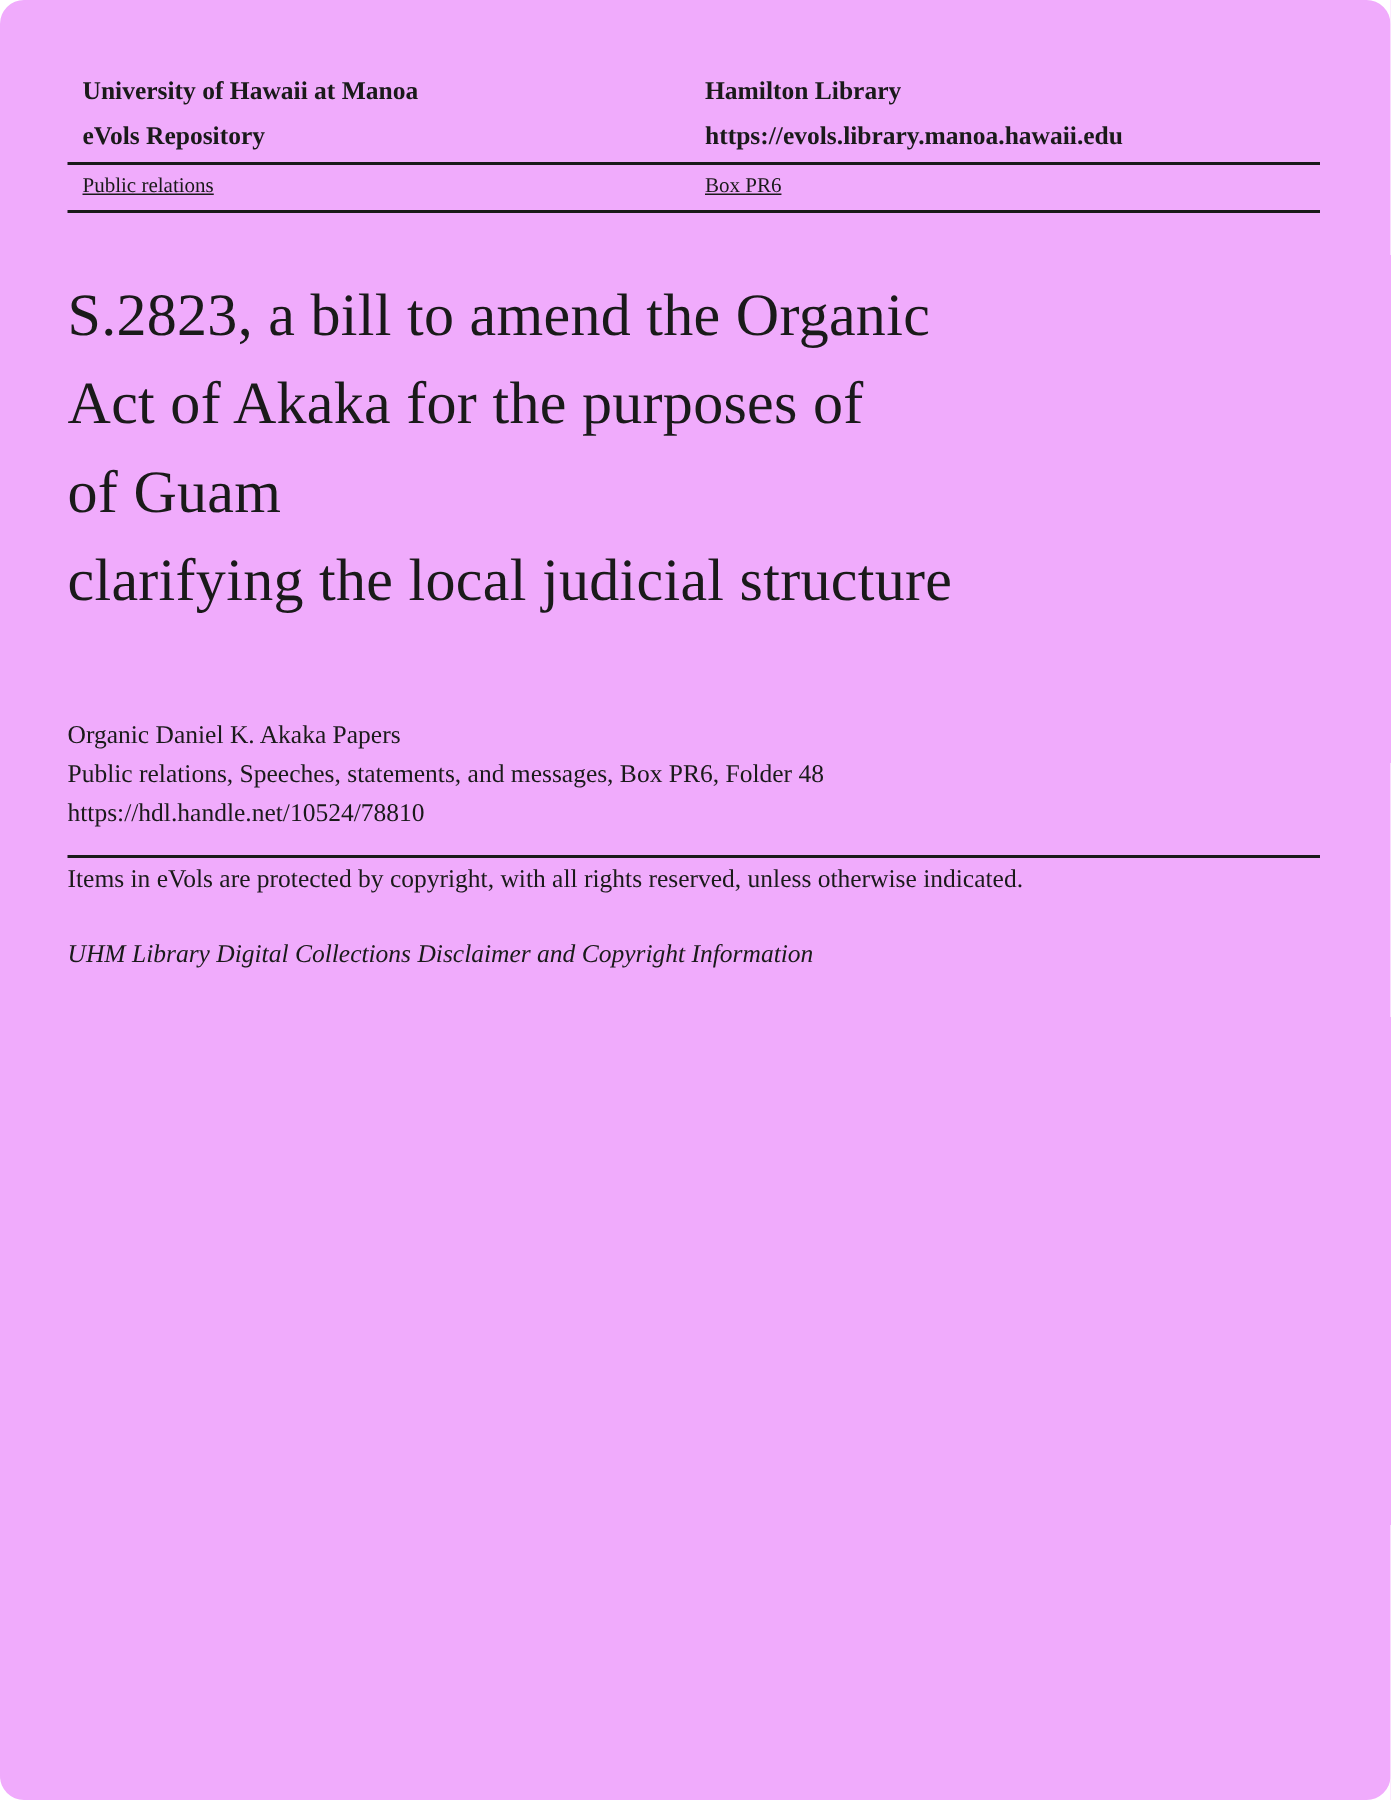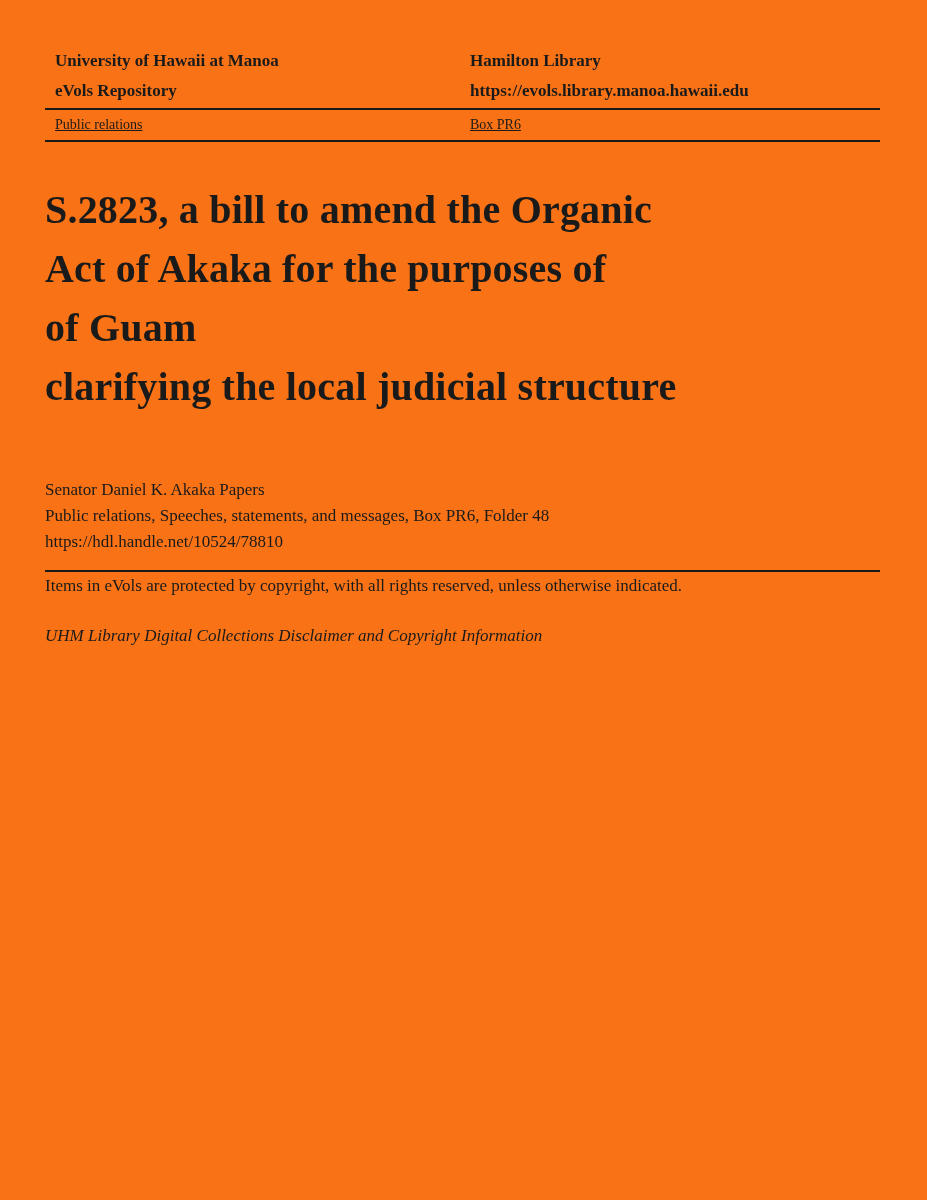--- a/index.html
+++ b/index.html
@@ -8,22 +8,23 @@
     width: 927px;
     height: 1200px;
     font-family: "Liberation Serif", "DejaVu Serif", serif;
     color: #1a1a1a;
     position: relative;
     overflow: hidden;
   }
   .page {
     width: 927px;
     height: 1200px;
-    background: #f97316;
+    background: #f0abfc;
     padding-top: 46px;
+    border-radius: 16px;
   }
   .content {
     margin-left: 45px;
     width: 835px;
   }
   
   .header-grid {
     display: grid;
     grid-template-columns: 415px 1fr;
     padding-left: 10px;
@@ -48,21 +49,21 @@
   }
   .sub-grid .cell {
     font-size: 14px;
     line-height: 30px;
     white-space: nowrap;
   }
   
   .doc-title {
     margin-top: 38px;
     font-size: 40px;
-    font-weight: bold;
+    font-weight: normal;
     line-height: 59px;
     letter-spacing: 0.2px;
   }
   
   .meta {
     margin-top: 61px;
     font-size: 17px;
     line-height: 26px;
   }
   .rule-3 { margin-top: 15px; }
@@ -102,21 +103,21 @@
     <hr class="rule rule-2">
 
     <h1 class="doc-title">
       <div>S.2823, a bill to amend the Organic</div>
       <div>Act of Akaka for the purposes of</div>
       <div>of Guam</div>
       <div>clarifying the local judicial structure</div>
     </h1>
 
     <div class="meta">
-      <div>Senator Daniel K. Akaka Papers</div>
+      <div>Organic Daniel K. Akaka Papers</div>
       <div>Public relations, Speeches, statements, and messages, Box PR6, Folder 48</div>
       <div>https://hdl.handle.net/10524/78810</div>
     </div>
 
     <hr class="rule rule-3">
 
     <p class="rights">Items in eVols are protected by copyright, with all rights reserved, unless otherwise indicated.</p>
     <p class="disclaimer">UHM Library Digital Collections Disclaimer and Copyright Information</p>
 
   </div>

